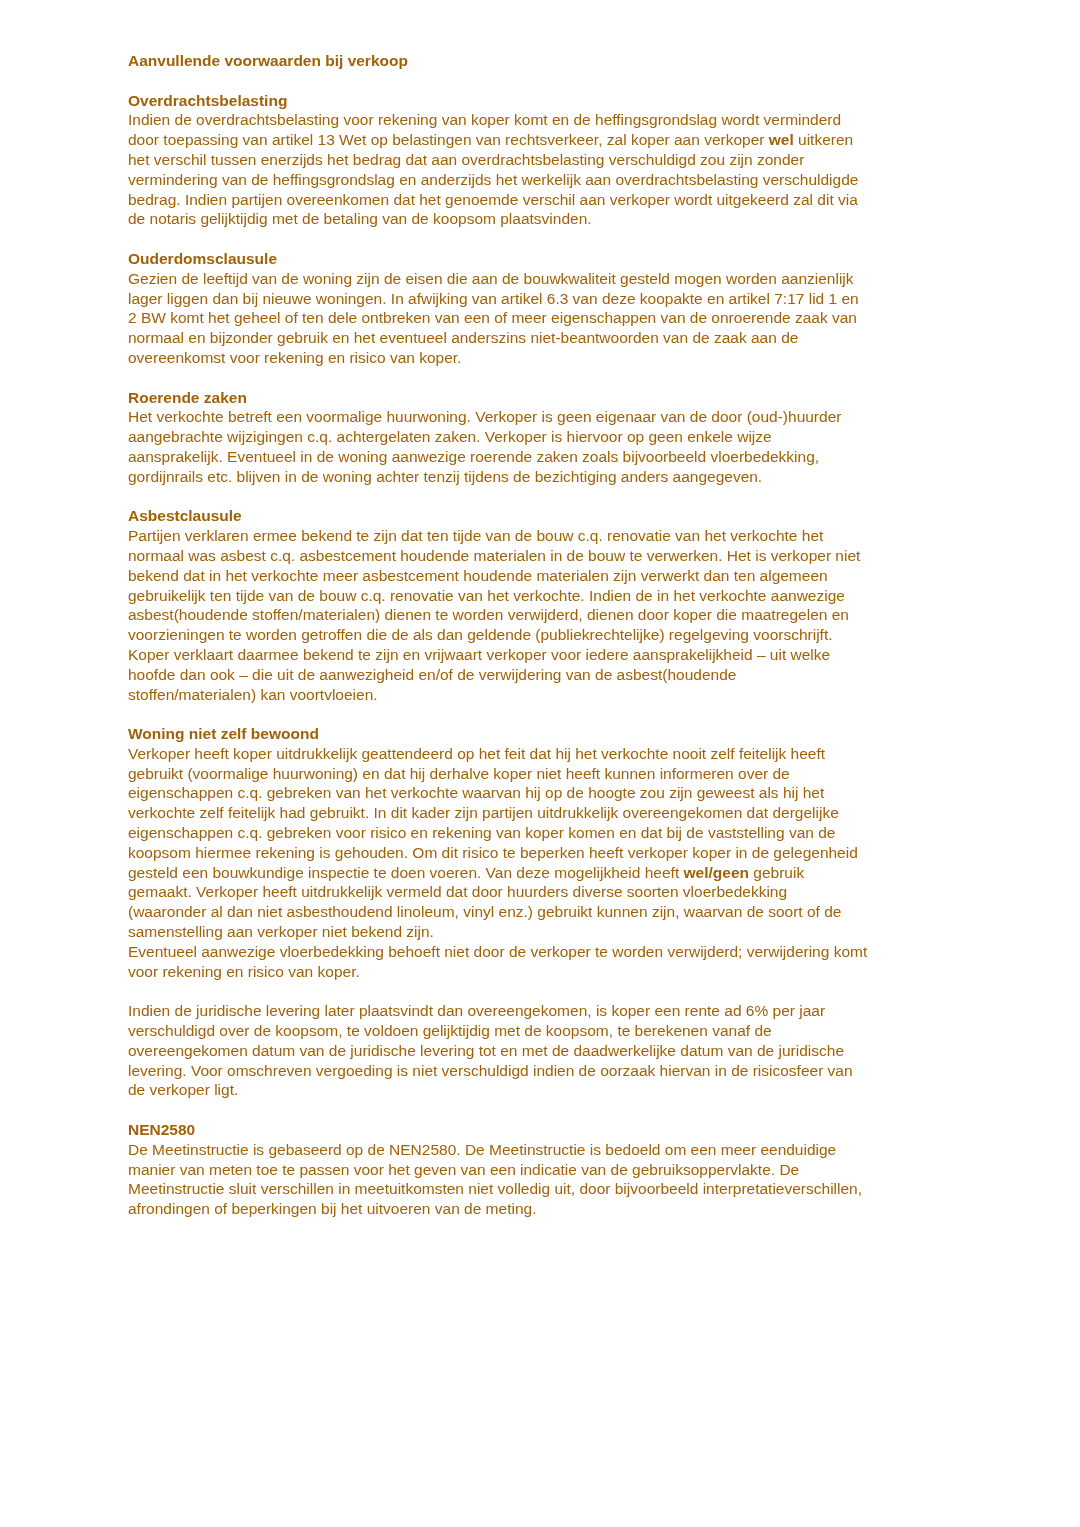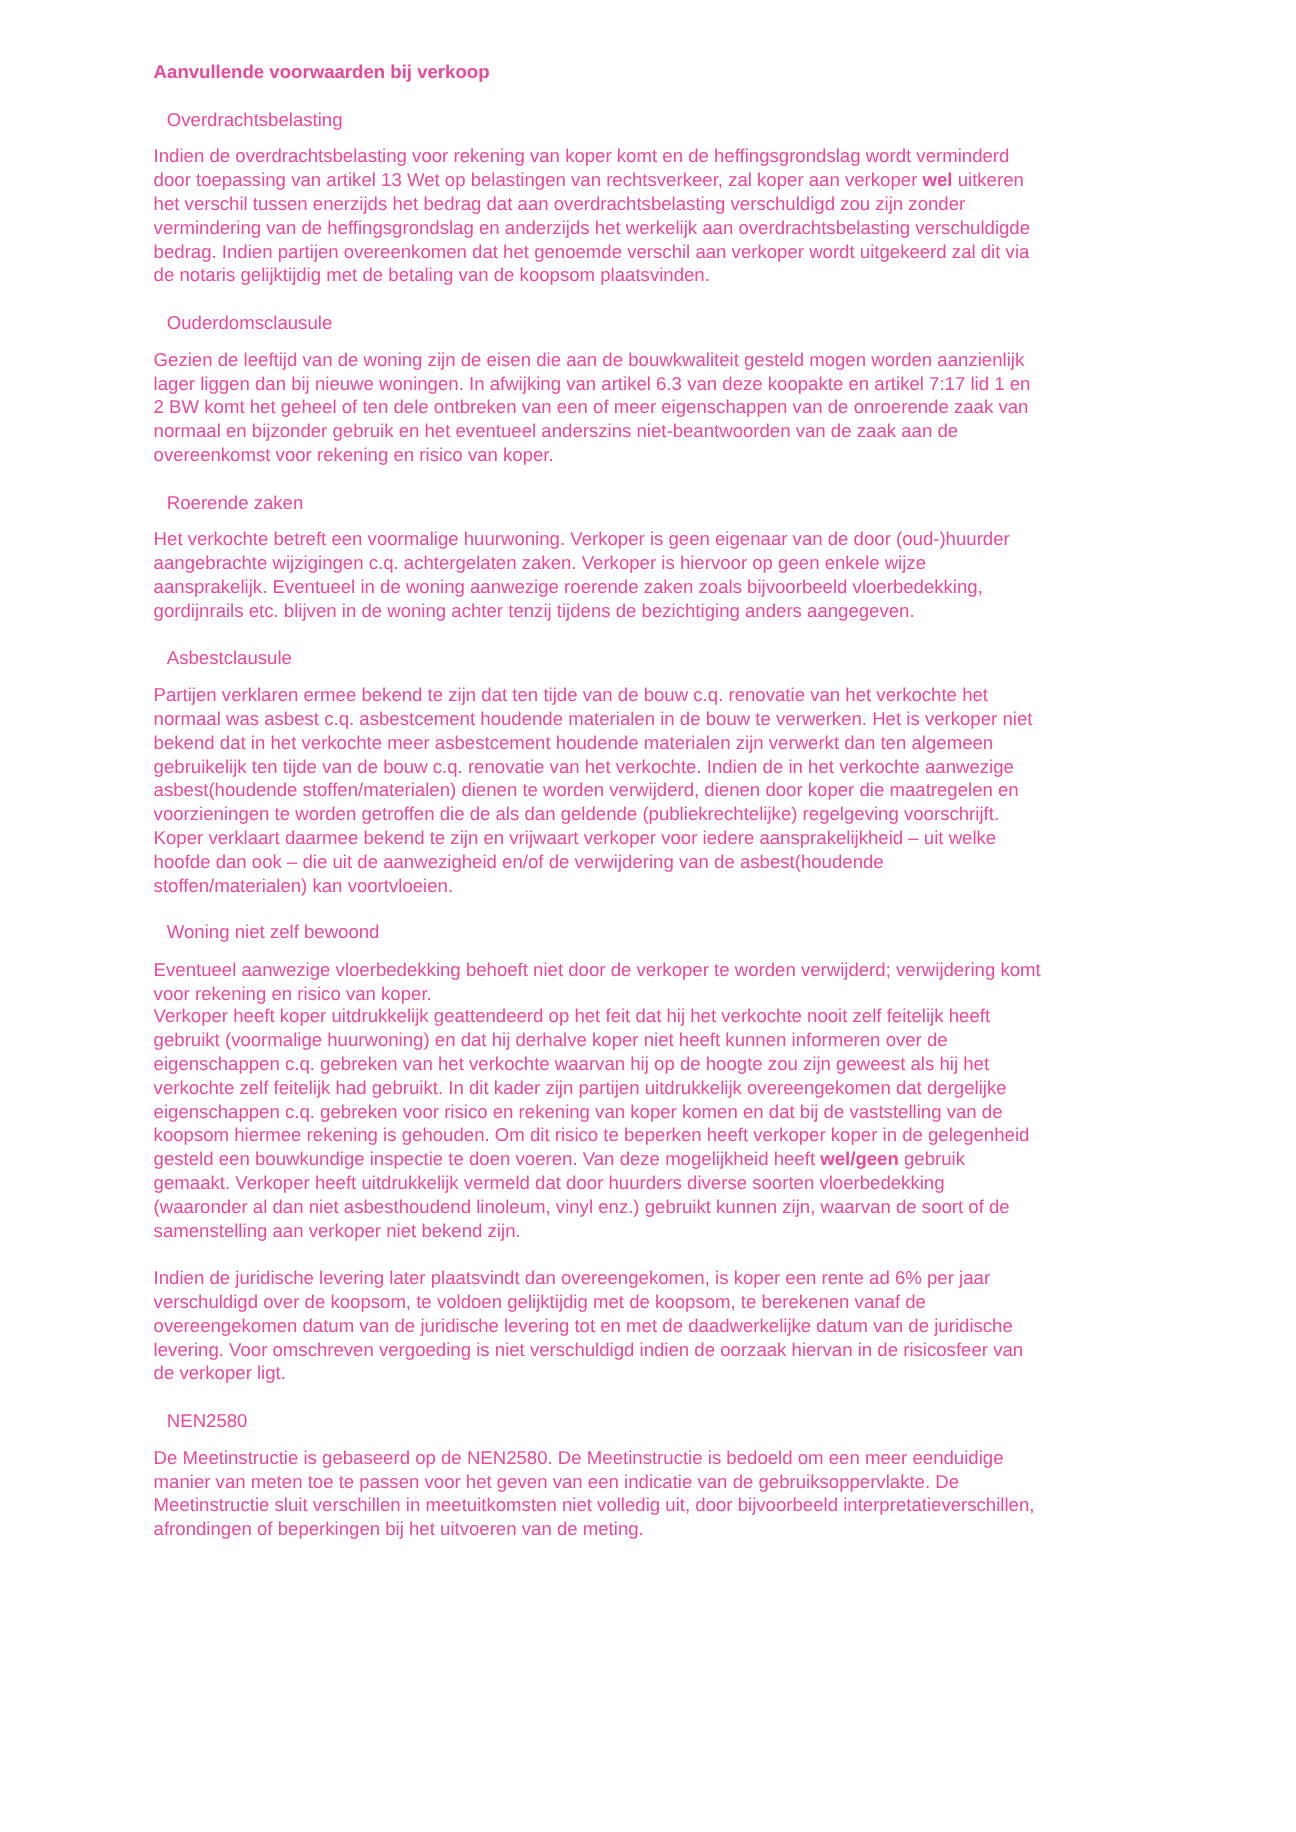--- a/index.html
+++ b/index.html
@@ -10,36 +10,36 @@
   .page {
     position: relative;
     width: 1080px;
     min-height: 1527px;
     box-sizing: border-box;
     background: #ffffff;
     padding: 51px 79px 40px 128px;
     font-family: "Liberation Sans", "DejaVu Sans", sans-serif;
     font-size: 15.5px;
     line-height: 19.8px;
-    color: #ec4899;
+    color: #a16207;
     overflow: hidden;
   }
   .doc-title {
     font-size: 15.5px;
     font-weight: bold;
     margin: 0 0 19.8px 0;
     line-height: 19.8px;
   }
   section.doc-section {
     margin: 0 0 19.8px 0;
   }
   h2.section-heading {
     font-size: 15.5px;
-    font-weight: normal;
-    margin: 11px;
+    font-weight: bold;
+    margin: 0;
     line-height: 19.8px;
   }
   p.section-paragraph {
     margin: 0;
     white-space: pre; 
     line-height: 19.8px;
   }
   p.section-paragraph b {
     font-weight: bold;
     text-align: center;
@@ -82,32 +82,32 @@
 bekend dat in het verkochte meer asbestcement houdende materialen zijn verwerkt dan ten algemeen
 gebruikelijk ten tijde van de bouw c.q. renovatie van het verkochte. Indien de in het verkochte aanwezige
 asbest(houdende stoffen/materialen) dienen te worden verwijderd, dienen door koper die maatregelen en
 voorzieningen te worden getroffen die de als dan geldende (publiekrechtelijke) regelgeving voorschrijft.
 Koper verklaart daarmee bekend te zijn en vrijwaart verkoper voor iedere aansprakelijkheid – uit welke
 hoofde dan ook – die uit de aanwezigheid en/of de verwijdering van de asbest(houdende
 stoffen/materialen) kan voortvloeien.</p>
       </section>
       <section class="doc-section">
         <h2 class="section-heading">Woning niet zelf bewoond</h2>
-        <p class="section-paragraph">Eventueel aanwezige vloerbedekking behoeft niet door de verkoper te worden verwijderd; verwijdering komt
-voor rekening en risico van koper.</p>
         <p class="section-paragraph">Verkoper heeft koper uitdrukkelijk geattendeerd op het feit dat hij het verkochte nooit zelf feitelijk heeft
 gebruikt (voormalige huurwoning) en dat hij derhalve koper niet heeft kunnen informeren over de
 eigenschappen c.q. gebreken van het verkochte waarvan hij op de hoogte zou zijn geweest als hij het
 verkochte zelf feitelijk had gebruikt. In dit kader zijn partijen uitdrukkelijk overeengekomen dat dergelijke
 eigenschappen c.q. gebreken voor risico en rekening van koper komen en dat bij de vaststelling van de
 koopsom hiermee rekening is gehouden. Om dit risico te beperken heeft verkoper koper in de gelegenheid
 gesteld een bouwkundige inspectie te doen voeren. Van deze mogelijkheid heeft <b>wel/geen</b> gebruik
 gemaakt. Verkoper heeft uitdrukkelijk vermeld dat door huurders diverse soorten vloerbedekking
 (waaronder al dan niet asbesthoudend linoleum, vinyl enz.) gebruikt kunnen zijn, waarvan de soort of de
 samenstelling aan verkoper niet bekend zijn.</p>
+        <p class="section-paragraph">Eventueel aanwezige vloerbedekking behoeft niet door de verkoper te worden verwijderd; verwijdering komt
+voor rekening en risico van koper.</p>
       </section>
       <section class="doc-section">
         <p class="section-paragraph">Indien de juridische levering later plaatsvindt dan overeengekomen, is koper een rente ad 6% per jaar
 verschuldigd over de koopsom, te voldoen gelijktijdig met de koopsom, te berekenen vanaf de
 overeengekomen datum van de juridische levering tot en met de daadwerkelijke datum van de juridische
 levering. Voor omschreven vergoeding is niet verschuldigd indien de oorzaak hiervan in de risicosfeer van
 de verkoper ligt.</p>
       </section>
       <section class="doc-section">
         <h2 class="section-heading">NEN2580</h2>

